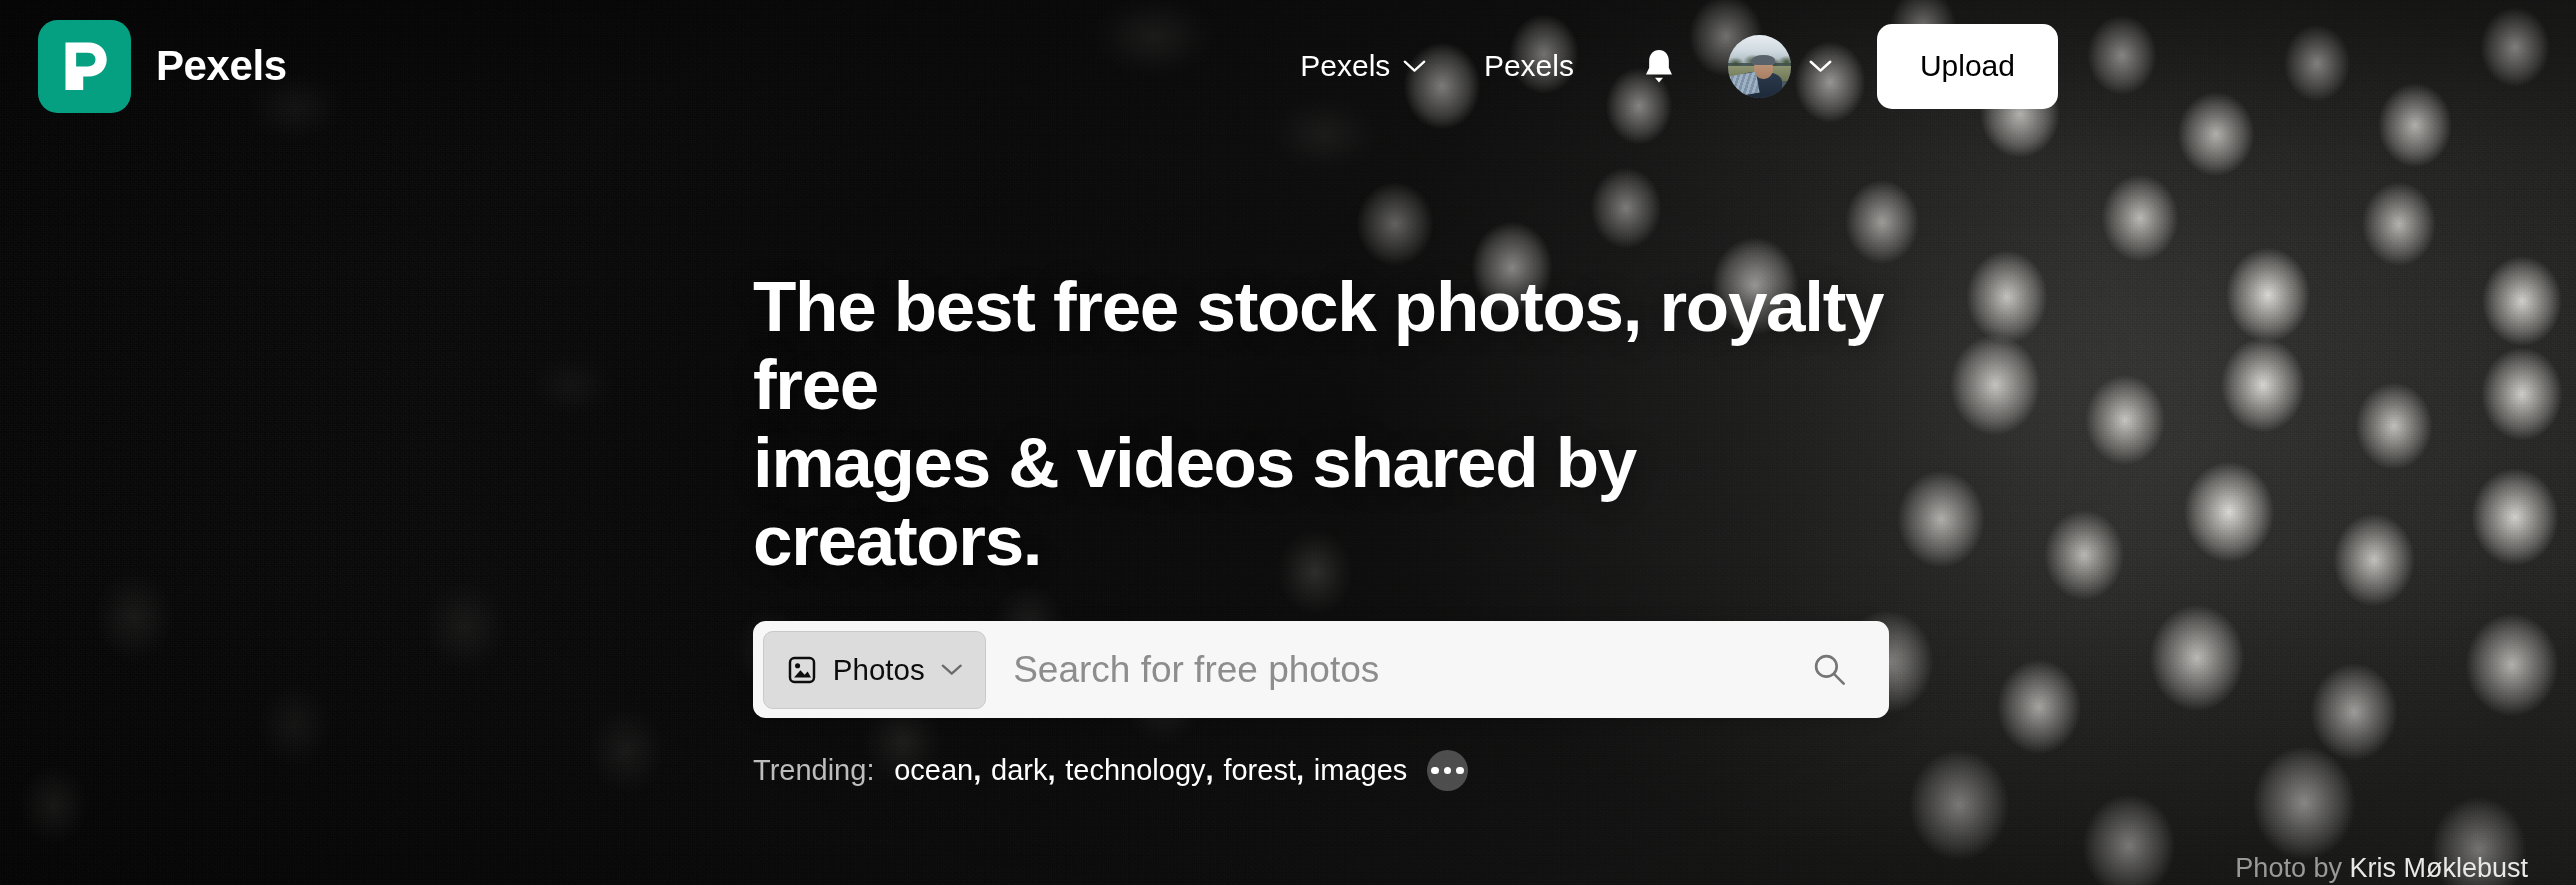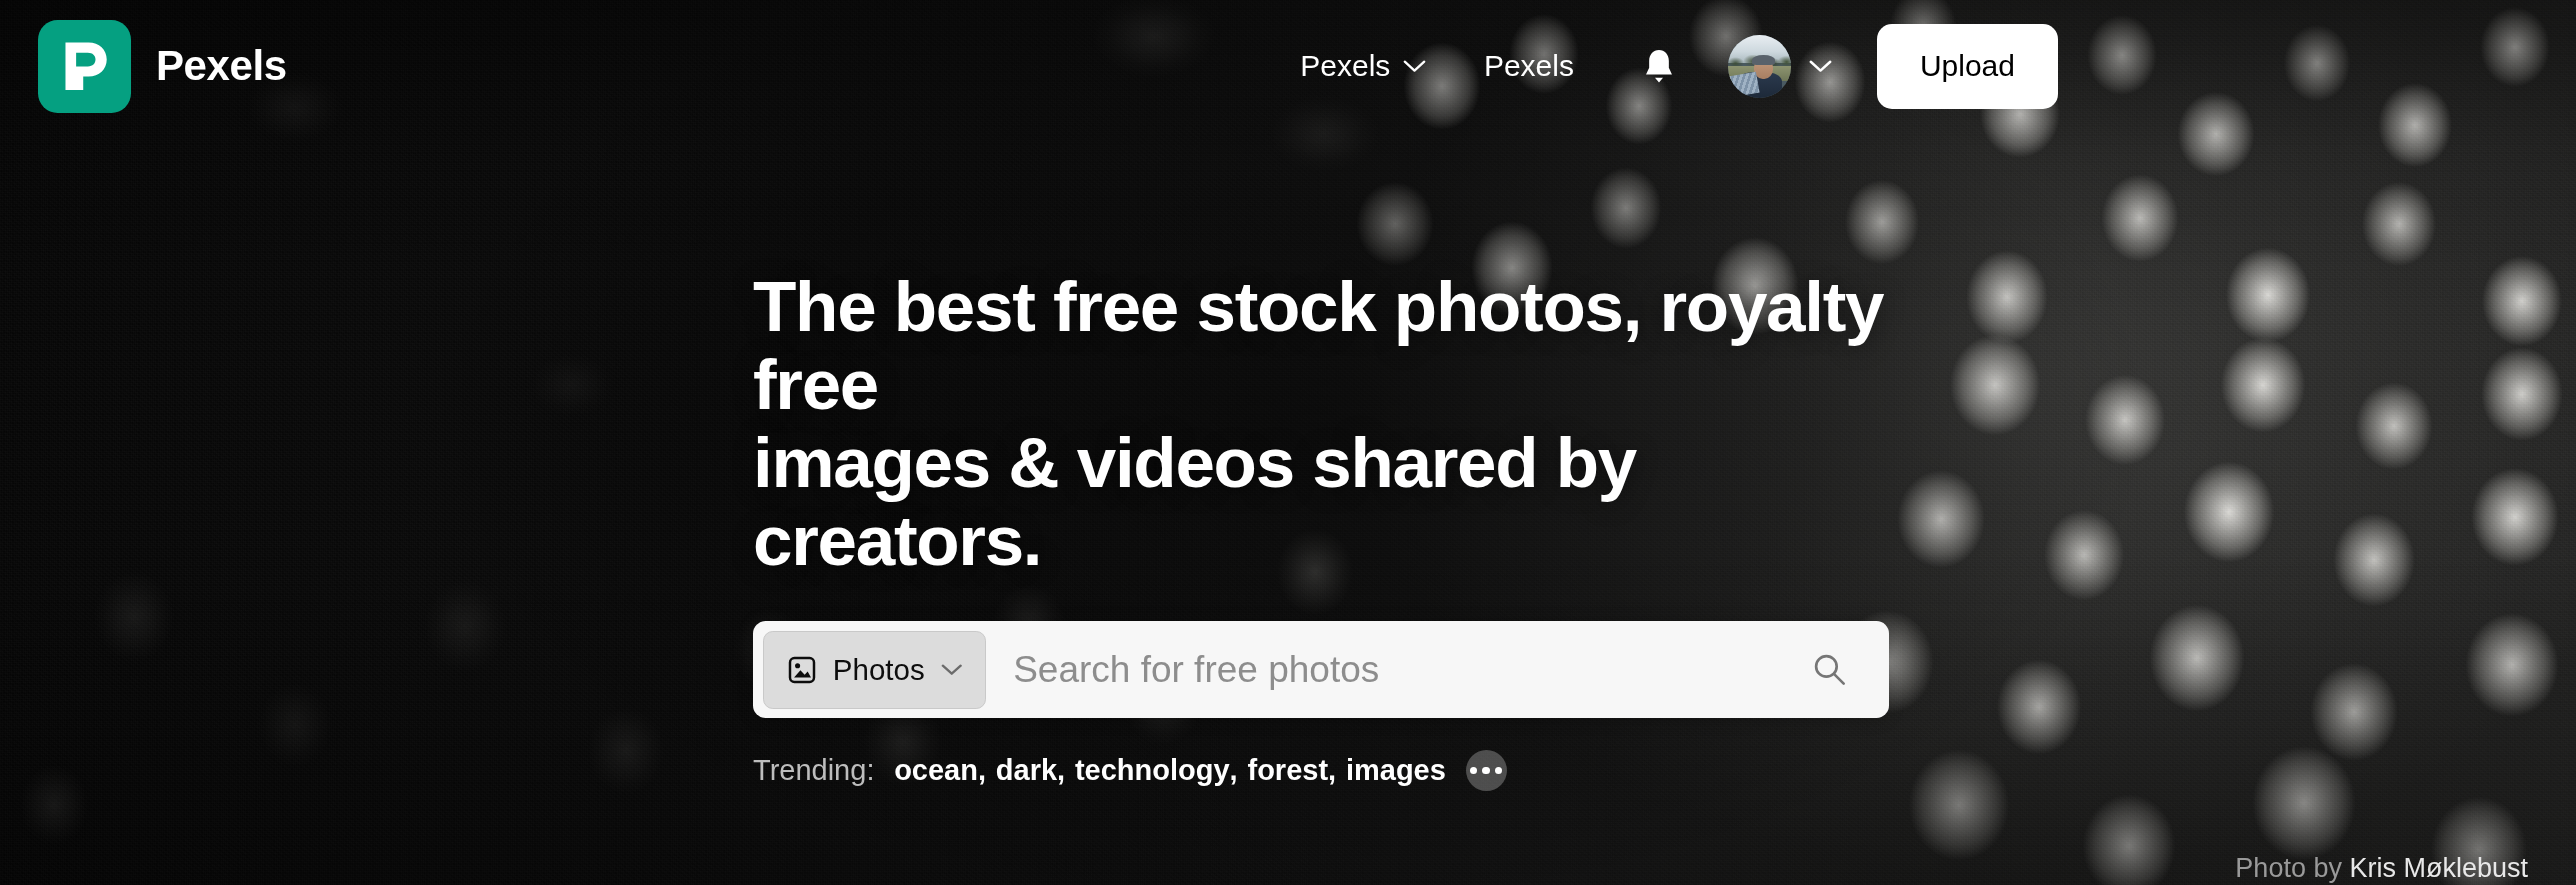--- a/index.html
+++ b/index.html
@@ -258,21 +258,21 @@
 
   
   .trending {
     display:flex; align-items:center;
     margin-top:32px;
     font-size:29px; line-height:1;
   }
   .trending-label { color:#bdbdbd; margin-right:19.7px; white-space:nowrap; }
   .trending-links { display:flex; align-items:center; white-space:nowrap; }
   .trending-links a {
-    color:#fff; text-decoration:none; font-weight:700;
+    color:#fff; text-decoration:none; font-weight:400;
   }
   .trending-links .sep { color:#fff; font-weight:700; margin-right:9.8px; }
   .more-btn {
     margin-left:19.7px;
     width:41px; height:41px; border-radius:50%;
     background:rgba(255,255,255,.26);
     border:none; cursor:pointer;
     display:flex; align-items:center; justify-content:center;
     gap:5.4px;
     flex:none;

